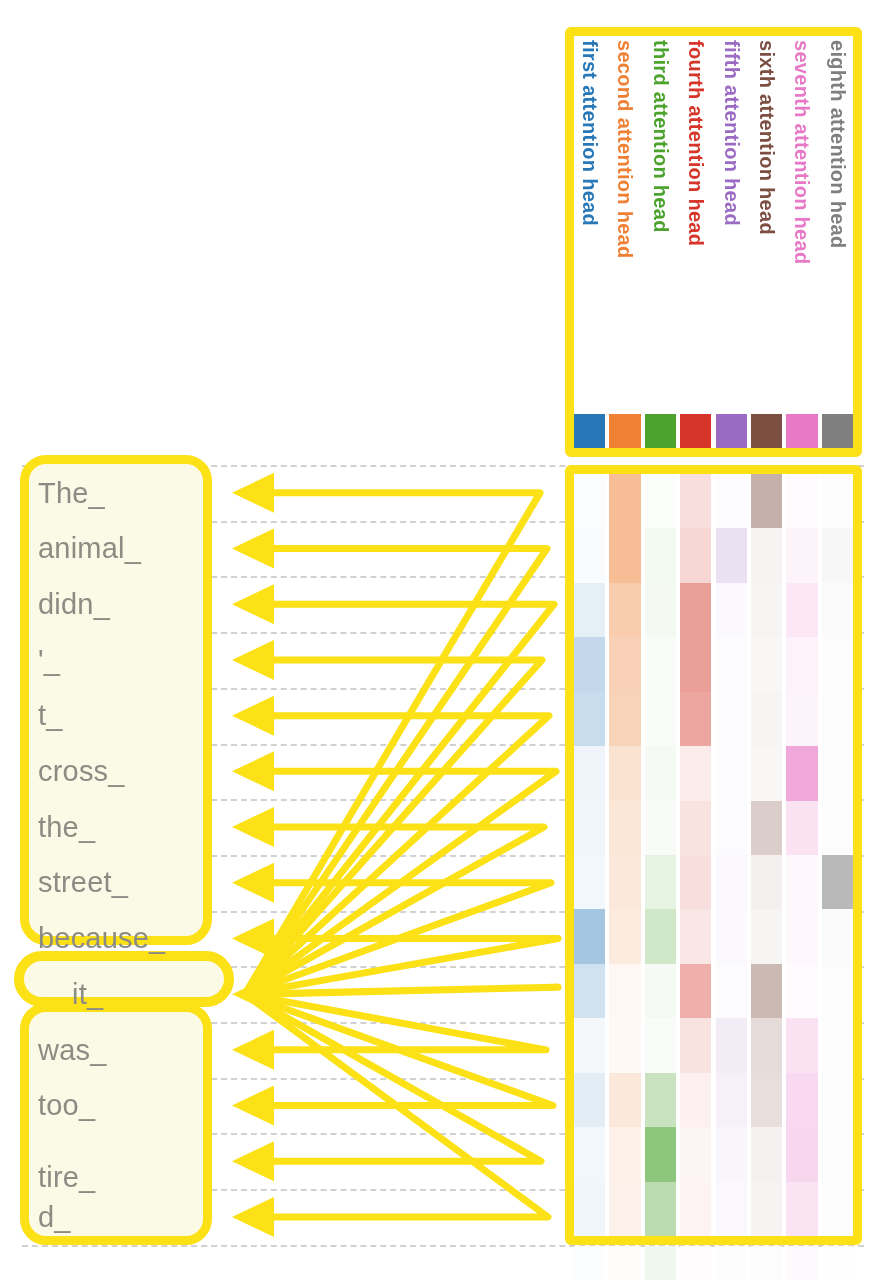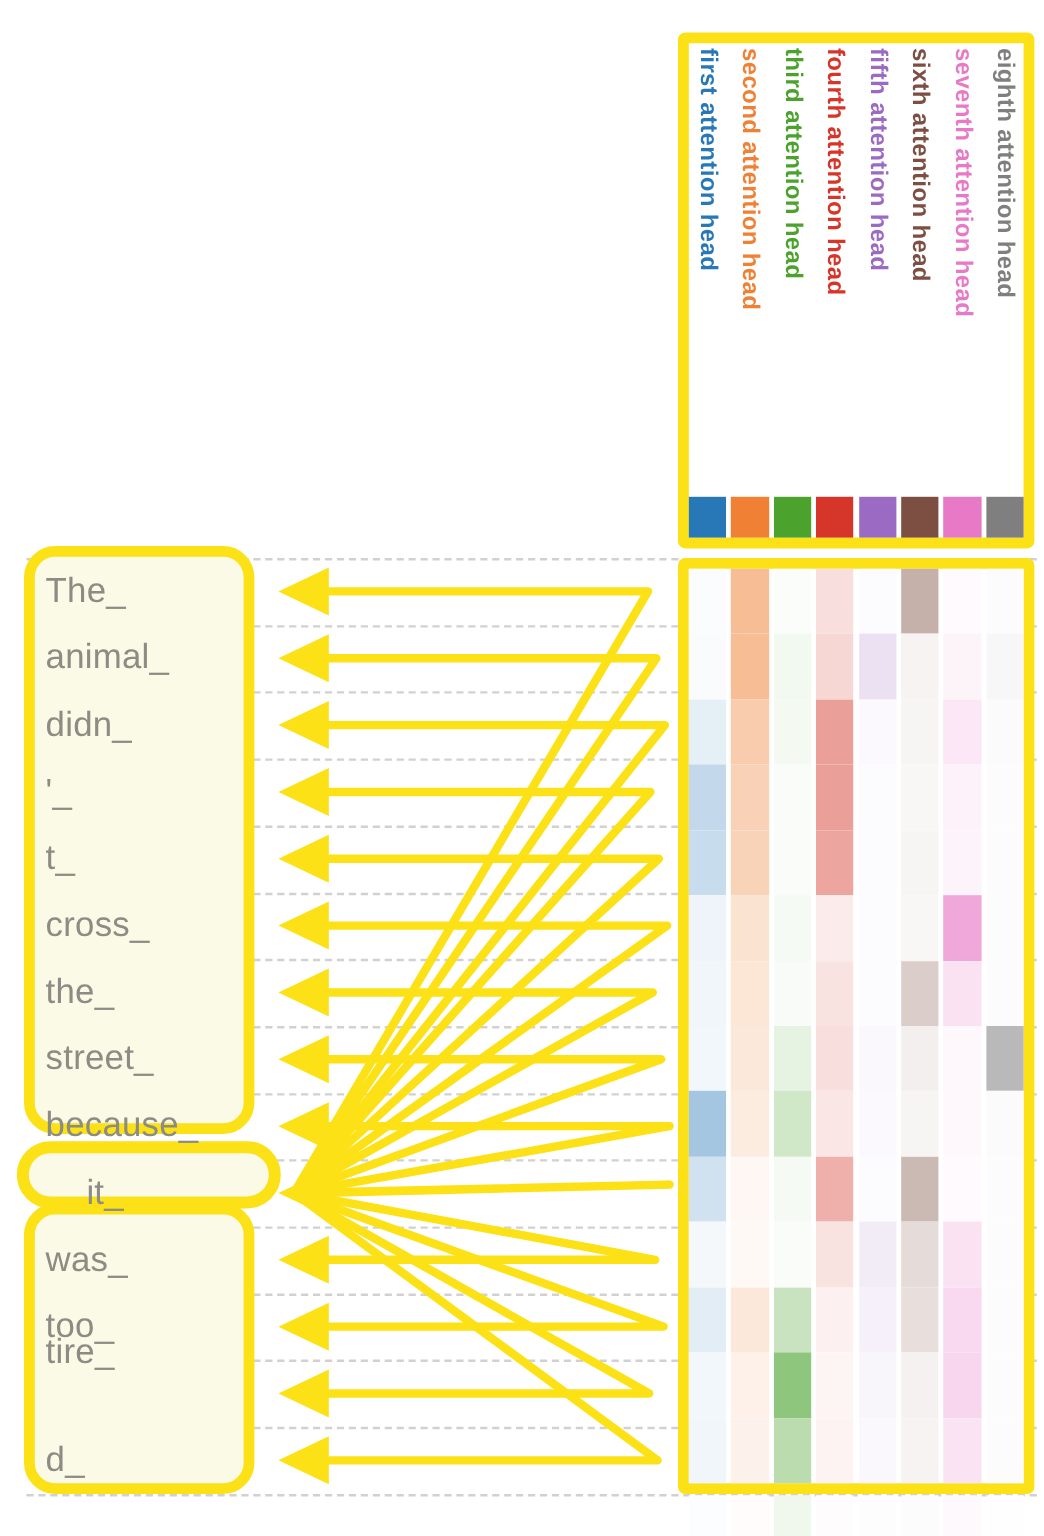--- a/index.html
+++ b/index.html
@@ -340,17 +340,17 @@
       <div class="tokcell" style="top: 576.4px;">didn_</div>
       <div class="tokcell" style="top: 632.1px;">'_</div>
       <div class="tokcell" style="top: 687.8px;">t_</div>
       <div class="tokcell" style="top: 743.5px;">cross_</div>
       <div class="tokcell" style="top: 799.2px;">the_</div>
       <div class="tokcell" style="top: 854.9px;">street_</div>
       <div class="tokcell" style="top: 910.6px;">because_</div>
       <div class="tokcell focus" style="top: 966.3px;">it_</div>
       <div class="tokcell" style="top: 1022px;">was_</div>
       <div class="tokcell" style="top: 1077.7px;">too_</div>
-      <div class="tokcell" style="top: 1099px;">tire_</div>
+      <div class="tokcell" style="top: 1149px;">tire_</div>
       <div class="tokcell" style="top: 1189.1px;">d_</div>
     </div>
 
 </div>
 
 </body></html>

